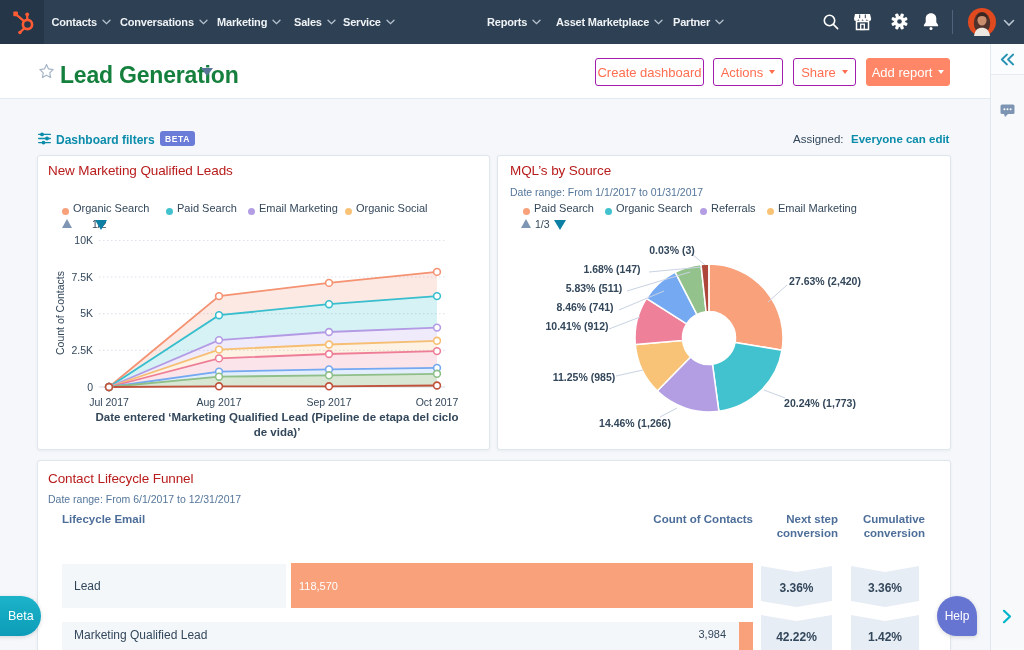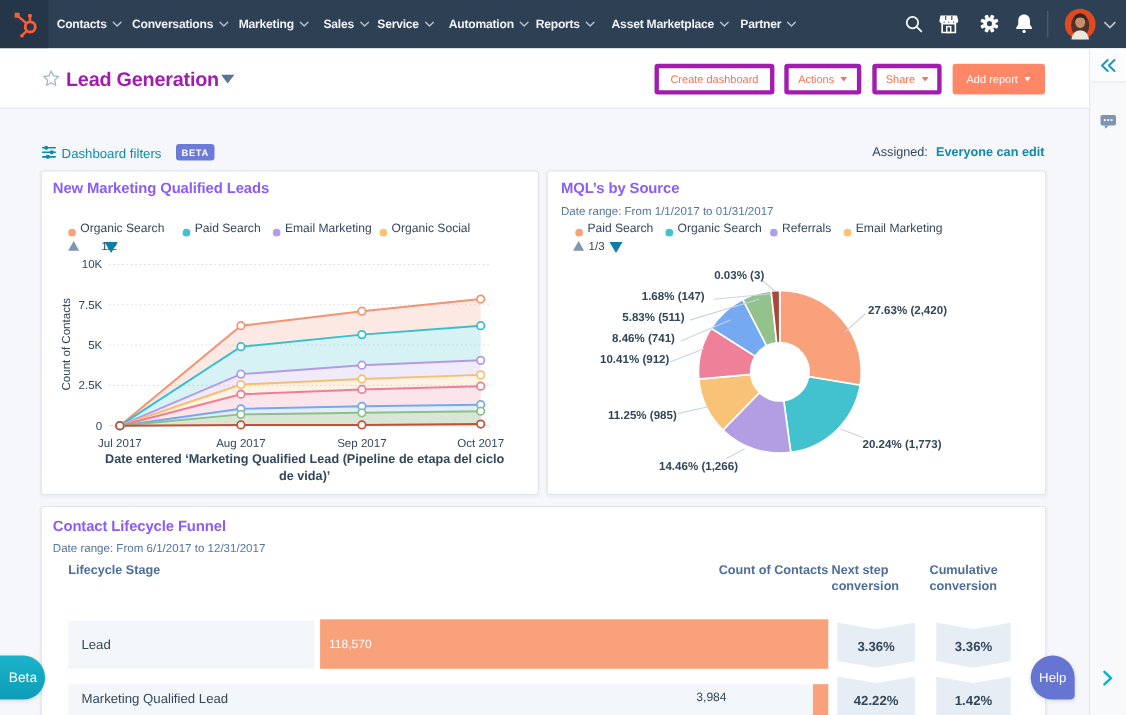--- a/index.html
+++ b/index.html
@@ -3,34 +3,34 @@
 *{margin:0;padding:0;box-sizing:border-box}
 html,body{width:1024px;height:650px;overflow:hidden;font-family:"Liberation Sans",sans-serif;background:#f5f7fa}
 #page{position:relative;width:1024px;height:650px}
 .abs{position:absolute}
 
 #nav{position:absolute;left:0;top:0;width:1024px;height:44px;background:#2e4053}
 #logo-tile{position:absolute;left:0;top:0;width:44px;height:44px;background:#253649}
 .nitem{position:absolute;top:0;height:44px;display:flex;align-items:center;color:#eff3f6;font-size:11px;font-weight:700;letter-spacing:-0.2px}
 
 #hdr{position:absolute;left:0;top:44px;width:990px;height:55px;background:#fff;border-bottom:1px solid #e3e9f0}
-.btn{position:absolute;border:4px solid #a21caf;border-radius:3px;color:#ff6e50;font-size:10px;display:flex;align-items:center;justify-content:center;background:#fff}
+.btn{position:absolute;border:1px solid #a21caf;border-radius:3px;color:#ff6e50;font-size:13px;display:flex;align-items:center;justify-content:center;background:#fff}
 .caret{display:inline-block;width:0;height:0;border-left:3.5px solid transparent;border-right:3.5px solid transparent;border-top:4.5px solid currentColor;margin-left:6px}
 .card{position:absolute;background:#fff;border:1px solid #e0e6ed;border-radius:3px;box-shadow:0 1px 3px rgba(45,62,80,.06)}
-.ct{position:absolute;font-size:13.5px;font-weight:700;color:#8b5cf6;letter-spacing:-0.1px}
+.ct{position:absolute;font-size:13.5px;font-weight:400;color:#b91c1c;letter-spacing:-0.1px}
 .cd{position:absolute;font-size:10.5px;color:#54769b}
 .ldot{position:absolute;width:7px;height:7px;border-radius:50%}
 .llab{position:absolute;font-size:11px;color:#33475b}
 .ax{font-size:10.5px;fill:#33475b;font-family:"Liberation Sans",sans-serif}
 .axt{font-size:11.5px;font-weight:700;fill:#33475b;font-family:"Liberation Sans",sans-serif}
 .dl{font-size:10.5px;font-weight:700;fill:#33475b;font-family:"Liberation Sans",sans-serif}
 .pgup{position:absolute;width:0;height:0;border-left:5.5px solid transparent;border-right:5.5px solid transparent;border-bottom:9.5px solid #7e96b3}
 .pgdn{position:absolute;width:0;height:0;border-left:6px solid transparent;border-right:6px solid transparent;border-top:10px solid #0c7fa5}
 .pgtx{position:absolute;font-size:10.5px;color:#33475b}
-.hcol{position:absolute;font-size:11.5px;font-weight:700;color:#4d6e99;text-align:left;line-height:14px}
+.hcol{position:absolute;font-size:11.5px;font-weight:700;color:#4d6e99;text-align:right;line-height:14px}
 .rib{position:absolute}
 .ribt{position:absolute;font-size:12px;font-weight:700;color:#33475b;text-align:center}
 #sidebar{position:absolute;left:990px;top:44px;width:34px;height:606px;background:#f7f9fb;border-left:1px solid #e2e8ef}
 </style></head><body>
 <div id="page">
 
 <div id="nav">
       <div id="logo-tile"></div>
 <svg class="abs" style="left:12px;top:7px" width="30" height="30" viewBox="0 0 30 30">
  <g stroke="#ff5c35" fill="#ff5c35">
@@ -49,23 +49,20 @@
       <div class="nitem" style="left:120px">Conversations<svg width="9" height="6" viewBox="0 0 9 6" style="margin-left:5px">
           <path d="M1 1.2L4.5 4.6L8 1.2" stroke="#b7c3d0" stroke-width="1.3" fill="none" stroke-linecap="round"></path>
         </svg></div>
       <div class="nitem" style="left:217px">Marketing<svg width="9" height="6" viewBox="0 0 9 6" style="margin-left:5px">
           <path d="M1 1.2L4.5 4.6L8 1.2" stroke="#b7c3d0" stroke-width="1.3" fill="none" stroke-linecap="round"></path>
         </svg></div>
       <div class="nitem" style="left:294px">Sales<svg width="9" height="6" viewBox="0 0 9 6" style="margin-left:5px">
           <path d="M1 1.2L4.5 4.6L8 1.2" stroke="#b7c3d0" stroke-width="1.3" fill="none" stroke-linecap="round"></path>
         </svg></div>
       <div class="nitem" style="left:343px">Service<svg width="9" height="6" viewBox="0 0 9 6" style="margin-left:5px">
-          <path d="M1 1.2L4.5 4.6L8 1.2" stroke="#b7c3d0" stroke-width="1.3" fill="none" stroke-linecap="round"></path>
-        </svg></div>
-      <div class="nitem" style="left:408px">Automation<svg width="9" height="6" viewBox="0 0 9 6" style="margin-left:5px">
           <path d="M1 1.2L4.5 4.6L8 1.2" stroke="#b7c3d0" stroke-width="1.3" fill="none" stroke-linecap="round"></path>
         </svg></div>
       <div class="nitem" style="left:487px">Reports<svg width="9" height="6" viewBox="0 0 9 6" style="margin-left:5px">
           <path d="M1 1.2L4.5 4.6L8 1.2" stroke="#b7c3d0" stroke-width="1.3" fill="none" stroke-linecap="round"></path>
         </svg></div>
       <div class="nitem" style="left:556px">Asset Marketplace<svg width="9" height="6" viewBox="0 0 9 6" style="margin-left:5px">
           <path d="M1 1.2L4.5 4.6L8 1.2" stroke="#b7c3d0" stroke-width="1.3" fill="none" stroke-linecap="round"></path>
         </svg></div>
       <div class="nitem" style="left:673px">Partner<svg width="9" height="6" viewBox="0 0 9 6" style="margin-left:5px">
           <path d="M1 1.2L4.5 4.6L8 1.2" stroke="#b7c3d0" stroke-width="1.3" fill="none" stroke-linecap="round"></path>
@@ -111,40 +108,40 @@
 </svg>
 <svg class="abs" style="left:1003px;top:19px" width="12" height="8" viewBox="0 0 12 8">
         <path d="M1.5 1.5L6 6L10.5 1.5" stroke="#b8c4d0" stroke-width="1.6" fill="none" stroke-linecap="round"></path>
       </svg>
 </div>
 
 <div id="hdr"></div>
 <svg class="abs" style="left:38px;top:63px" width="17" height="17" viewBox="0 0 17 17">
       <path d="M8.5 1.6l2.05 4.35 4.6.6-3.4 3.3.85 4.65L8.5 12.2l-4.1 2.3.85-4.65-3.4-3.3 4.6-.6z" fill="none" stroke="#a5b5c7" stroke-width="1.2" stroke-linejoin="round"></path>
     </svg>
-<div class="abs" style="left:60px;top:62px;font-size:18px;font-weight:700;color:#a21caf;letter-spacing:-0.2px">Lead Generation</div>
+<div class="abs" style="left:60px;top:62px;font-size:23px;font-weight:700;color:#15803d;letter-spacing:-0.2px">Lead Generation</div>
 <div class="abs" style="left:201px;top:68px;width:0;height:0;border-left:6.5px solid transparent;border-right:6.5px solid transparent;border-top:8px solid #587497"></div>
 <div class="btn" style="left:595px;top:58px;width:109px;height:28px">Create dashboard</div>
 <div class="btn" style="left:713px;top:58px;width:70px;height:28px">Actions<span class="caret"></span></div>
 <div class="btn" style="left:793px;top:58px;width:63px;height:28px">Share<span class="caret"></span></div>
 <div class="btn" style="left:866px;top:58px;width:84px;height:28px;background:#ff8666;color:#fff;border-color:#ff8666">Add report<span class="caret"></span></div>
 
 <svg class="abs" style="left:38px;top:132px" width="13" height="13" viewBox="0 0 13 13">
       <g stroke="#0b8cab" stroke-width="1.4" stroke-linecap="round">
         <line x1="0.7" y1="2.4" x2="12.3" y2="2.4"></line>
         <line x1="0.7" y1="6.5" x2="12.3" y2="6.5"></line>
         <line x1="0.7" y1="10.6" x2="12.3" y2="10.6"></line>
       </g>
       <g fill="#0b8cab">
         <circle cx="4" cy="2.4" r="1.9"></circle>
         <circle cx="9" cy="6.5" r="1.9"></circle>
         <circle cx="5.5" cy="10.6" r="1.9"></circle>
       </g>
     </svg>
-<div class="abs" style="left:56px;top:133px;font-size:12px;font-weight:400;color:#0b8cab">Dashboard filters</div>
+<div class="abs" style="left:56px;top:133px;font-size:12px;font-weight:700;color:#0b8cab">Dashboard filters</div>
 <div class="abs" style="left:160px;top:131px;width:35px;height:15px;background:#6b7cd8;border-radius:3px;color:#fff;font-size:8.5px;font-weight:700;letter-spacing:.6px;display:flex;align-items:center;justify-content:center">BETA</div>
 <div class="abs" style="left:793px;top:133px;font-size:11.5px;color:#33475b">Assigned:</div>
 <div class="abs" style="left:851px;top:133px;font-size:11.5px;font-weight:700;color:#0b8cab">Everyone can edit</div>
 
 <div class="card" style="left:37px;top:155px;width:453px;height:295px"></div>
 <div class="ct" style="left:48px;top:163px">New Marketing Qualified Leads</div>
 <span class="ldot" style="left:62px;top:208px;background:#F8A17B"></span>
 <span class="llab" style="left:73px;top:202px">Organic Search</span>
 <span class="ldot" style="left:166px;top:208px;background:#41C2CE"></span>
 <span class="llab" style="left:177px;top:202px">Paid Search</span>
@@ -262,39 +259,39 @@
 <text x="80" y="175" text-anchor="middle" class="dl">10.41% (912)</text>
 <text x="87" y="226" text-anchor="middle" class="dl">11.25% (985)</text>
 <text x="138" y="272" text-anchor="middle" class="dl">14.46% (1,266)</text>
 <text x="323" y="252" text-anchor="middle" class="dl">20.24% (1,773)</text>
 <text x="328" y="130" text-anchor="middle" class="dl">27.63% (2,420)</text>
 </svg>
 
 <div class="card" style="left:37px;top:460px;width:914px;height:230px"></div>
 <div class="ct" style="left:48px;top:471px">Contact Lifecycle Funnel</div>
 <div class="cd" style="left:48px;top:493px;font-size:10.5px">Date range: From 6/1/2017 to 12/31/2017</div>
-<div class="hcol" style="left:62px;top:512px;text-align:left">Lifecycle Stage</div>
+<div class="hcol" style="left:62px;top:512px;text-align:left">Lifecycle Email</div>
 <div class="hcol" style="left:603px;top:512px;width:150px;text-align:right">Count of Contacts</div>
 <div class="hcol" style="left:756px;top:512px;width:82px">Next step<br>conversion</div>
 <div class="hcol" style="left:845px;top:512px;width:80px">Cumulative<br>conversion</div>
 <div class="abs" style="left:62px;top:564px;width:224px;height:44px;background:#f4f7fa"></div>
 <div class="abs" style="left:74px;top:579px;font-size:12px;color:#33475b">Lead</div>
 <div class="abs" style="left:291px;top:563px;width:462px;height:45px;background:#F8A17B"></div>
 <div class="abs" style="left:299px;top:580px;font-size:11px;color:#fff">118,570</div>
 <svg class="rib" style="left:761px;top:566px" width="71" height="42">
       <polygon points="0,0 35.5,6 71,0 71,35 35.5,41 0,35" fill="#e7edf5"></polygon>
     </svg>
 <div class="ribt" style="left:761px;top:581px;width:71px">3.36%</div>
 <svg class="rib" style="left:851px;top:566px" width="68" height="42">
       <polygon points="0,0 34.0,6 68,0 68,35 34.0,41 0,35" fill="#e7edf5"></polygon>
     </svg>
 <div class="ribt" style="left:851px;top:581px;width:68px">3.36%</div>
 <div class="abs" style="left:62px;top:622px;width:691px;height:44px;background:#f4f7fa"></div>
 <div class="abs" style="left:74px;top:628px;font-size:12px;color:#33475b">Marketing Qualified Lead</div>
-<div class="abs" style="left:633px;top:628px;width:93px;font-size:11px;color:#33475b;">3,984</div>
+<div class="abs" style="left:633px;top:628px;width:93px;font-size:11px;color:#33475b;text-align:right">3,984</div>
 <div class="abs" style="left:739px;top:622px;width:14px;height:44px;background:#F8A17B"></div>
 <svg class="rib" style="left:761px;top:615px" width="71" height="42">
       <polygon points="0,0 35.5,6 71,0 71,35 35.5,41 0,35" fill="#e7edf5"></polygon>
     </svg>
 <div class="ribt" style="left:761px;top:630px;width:71px">42.22%</div>
 <svg class="rib" style="left:851px;top:615px" width="68" height="42">
       <polygon points="0,0 34.0,6 68,0 68,35 34.0,41 0,35" fill="#e7edf5"></polygon>
     </svg>
 <div class="ribt" style="left:851px;top:630px;width:68px">1.42%</div>
 

